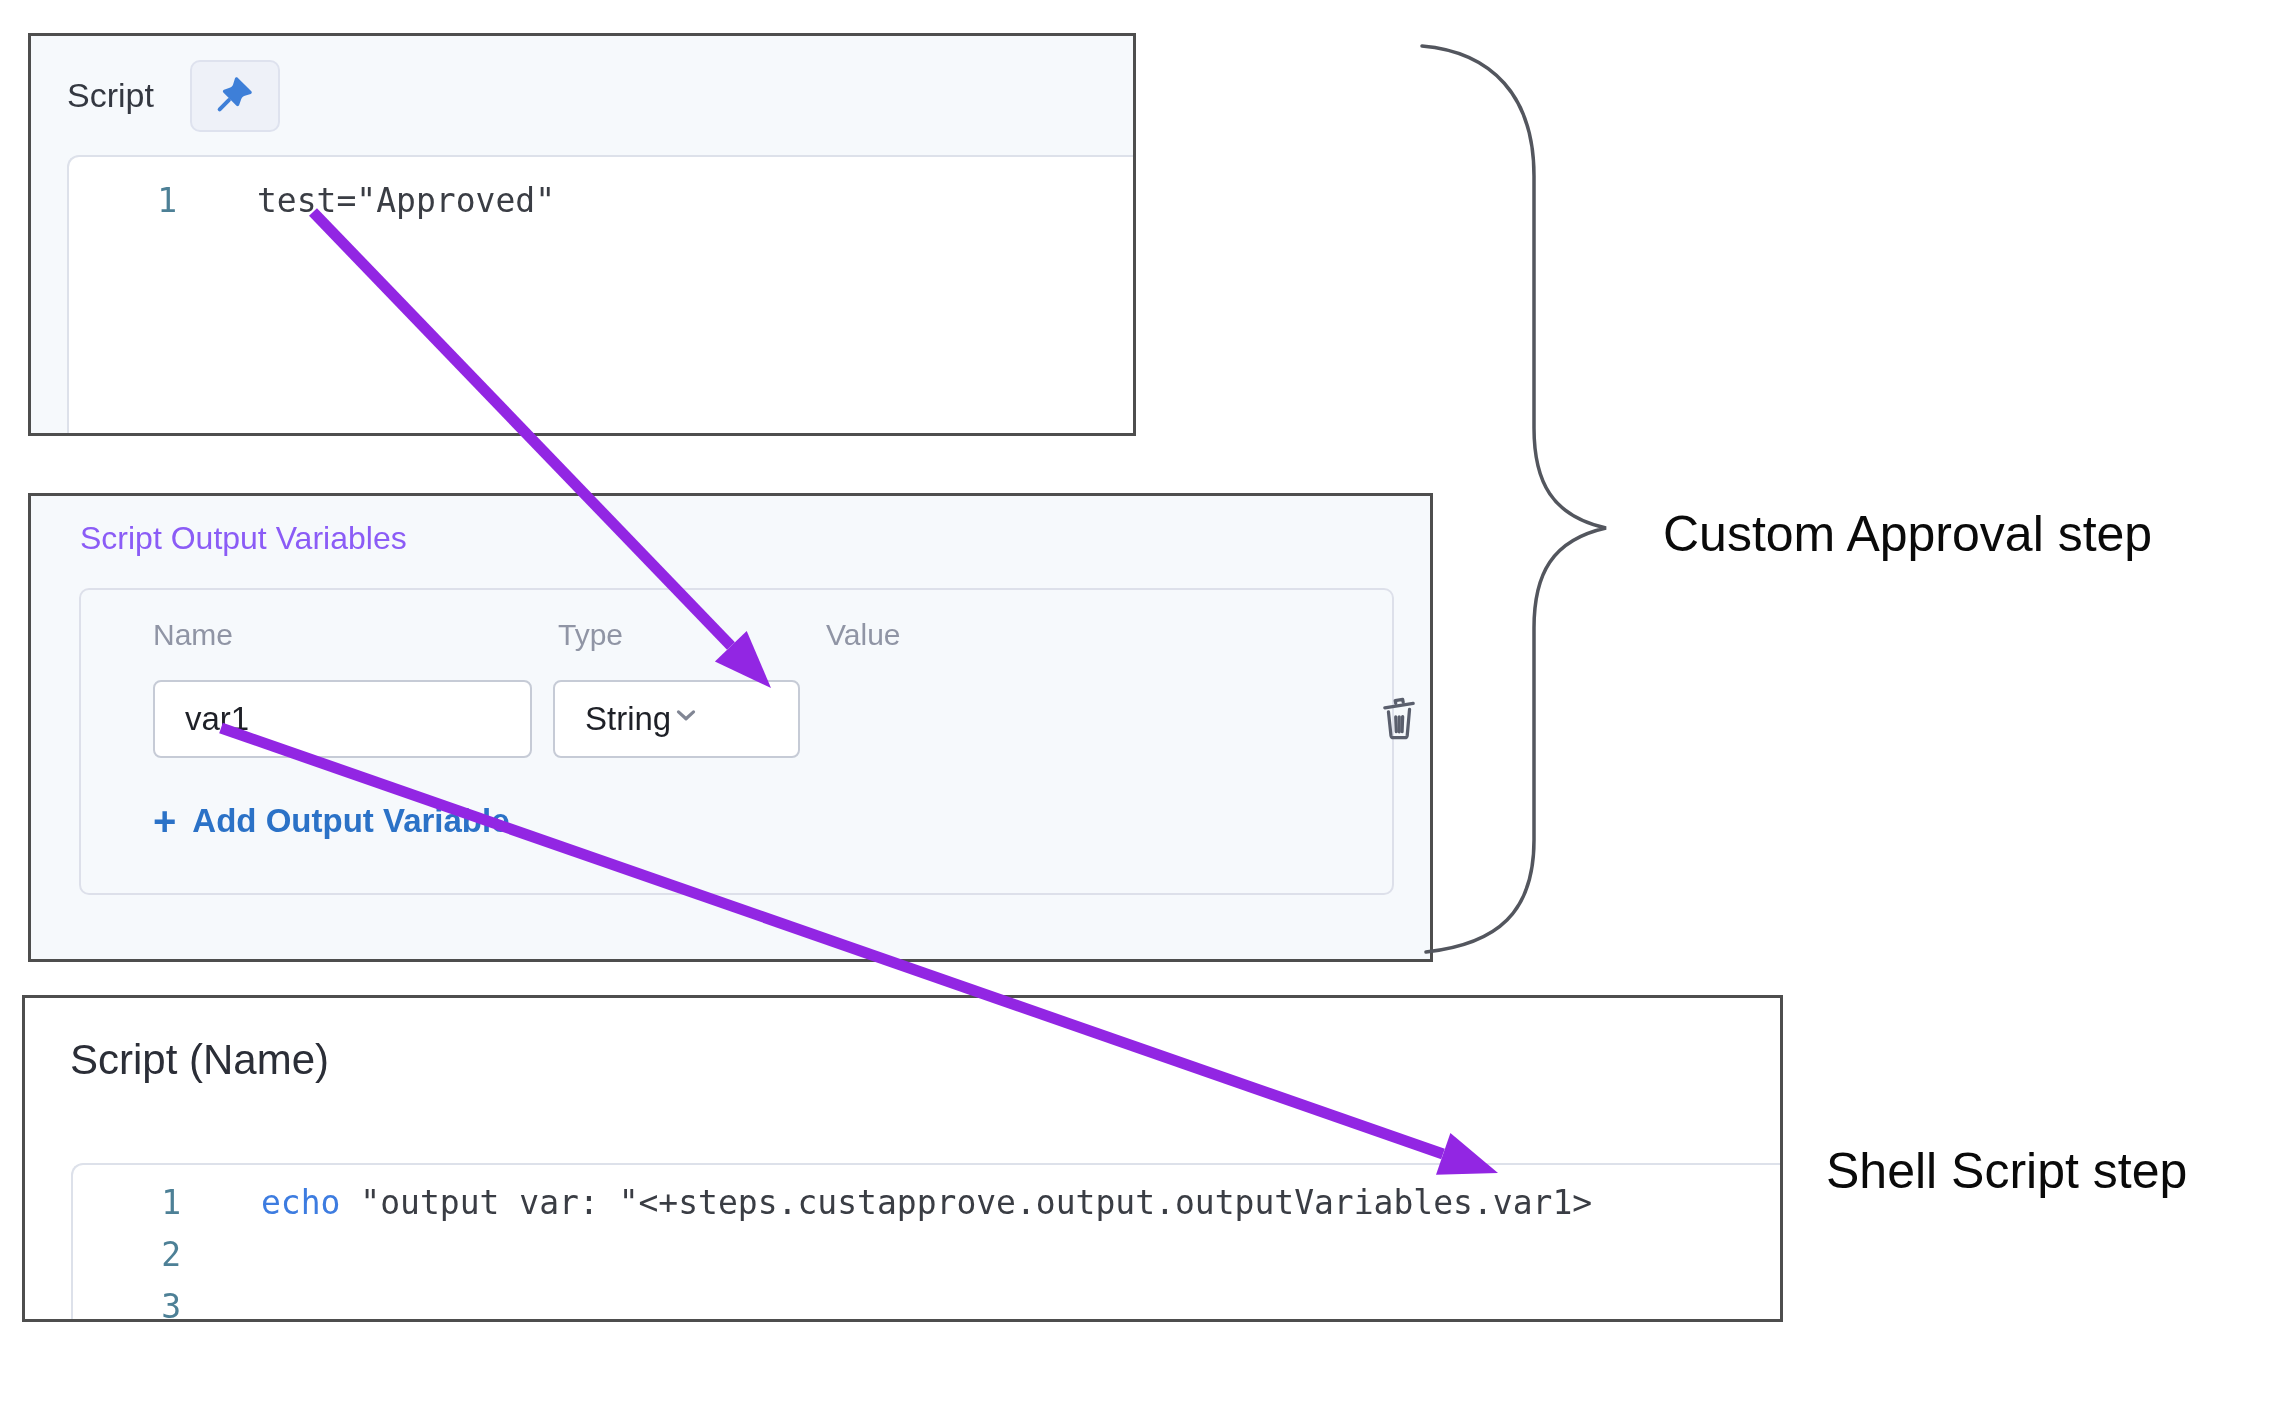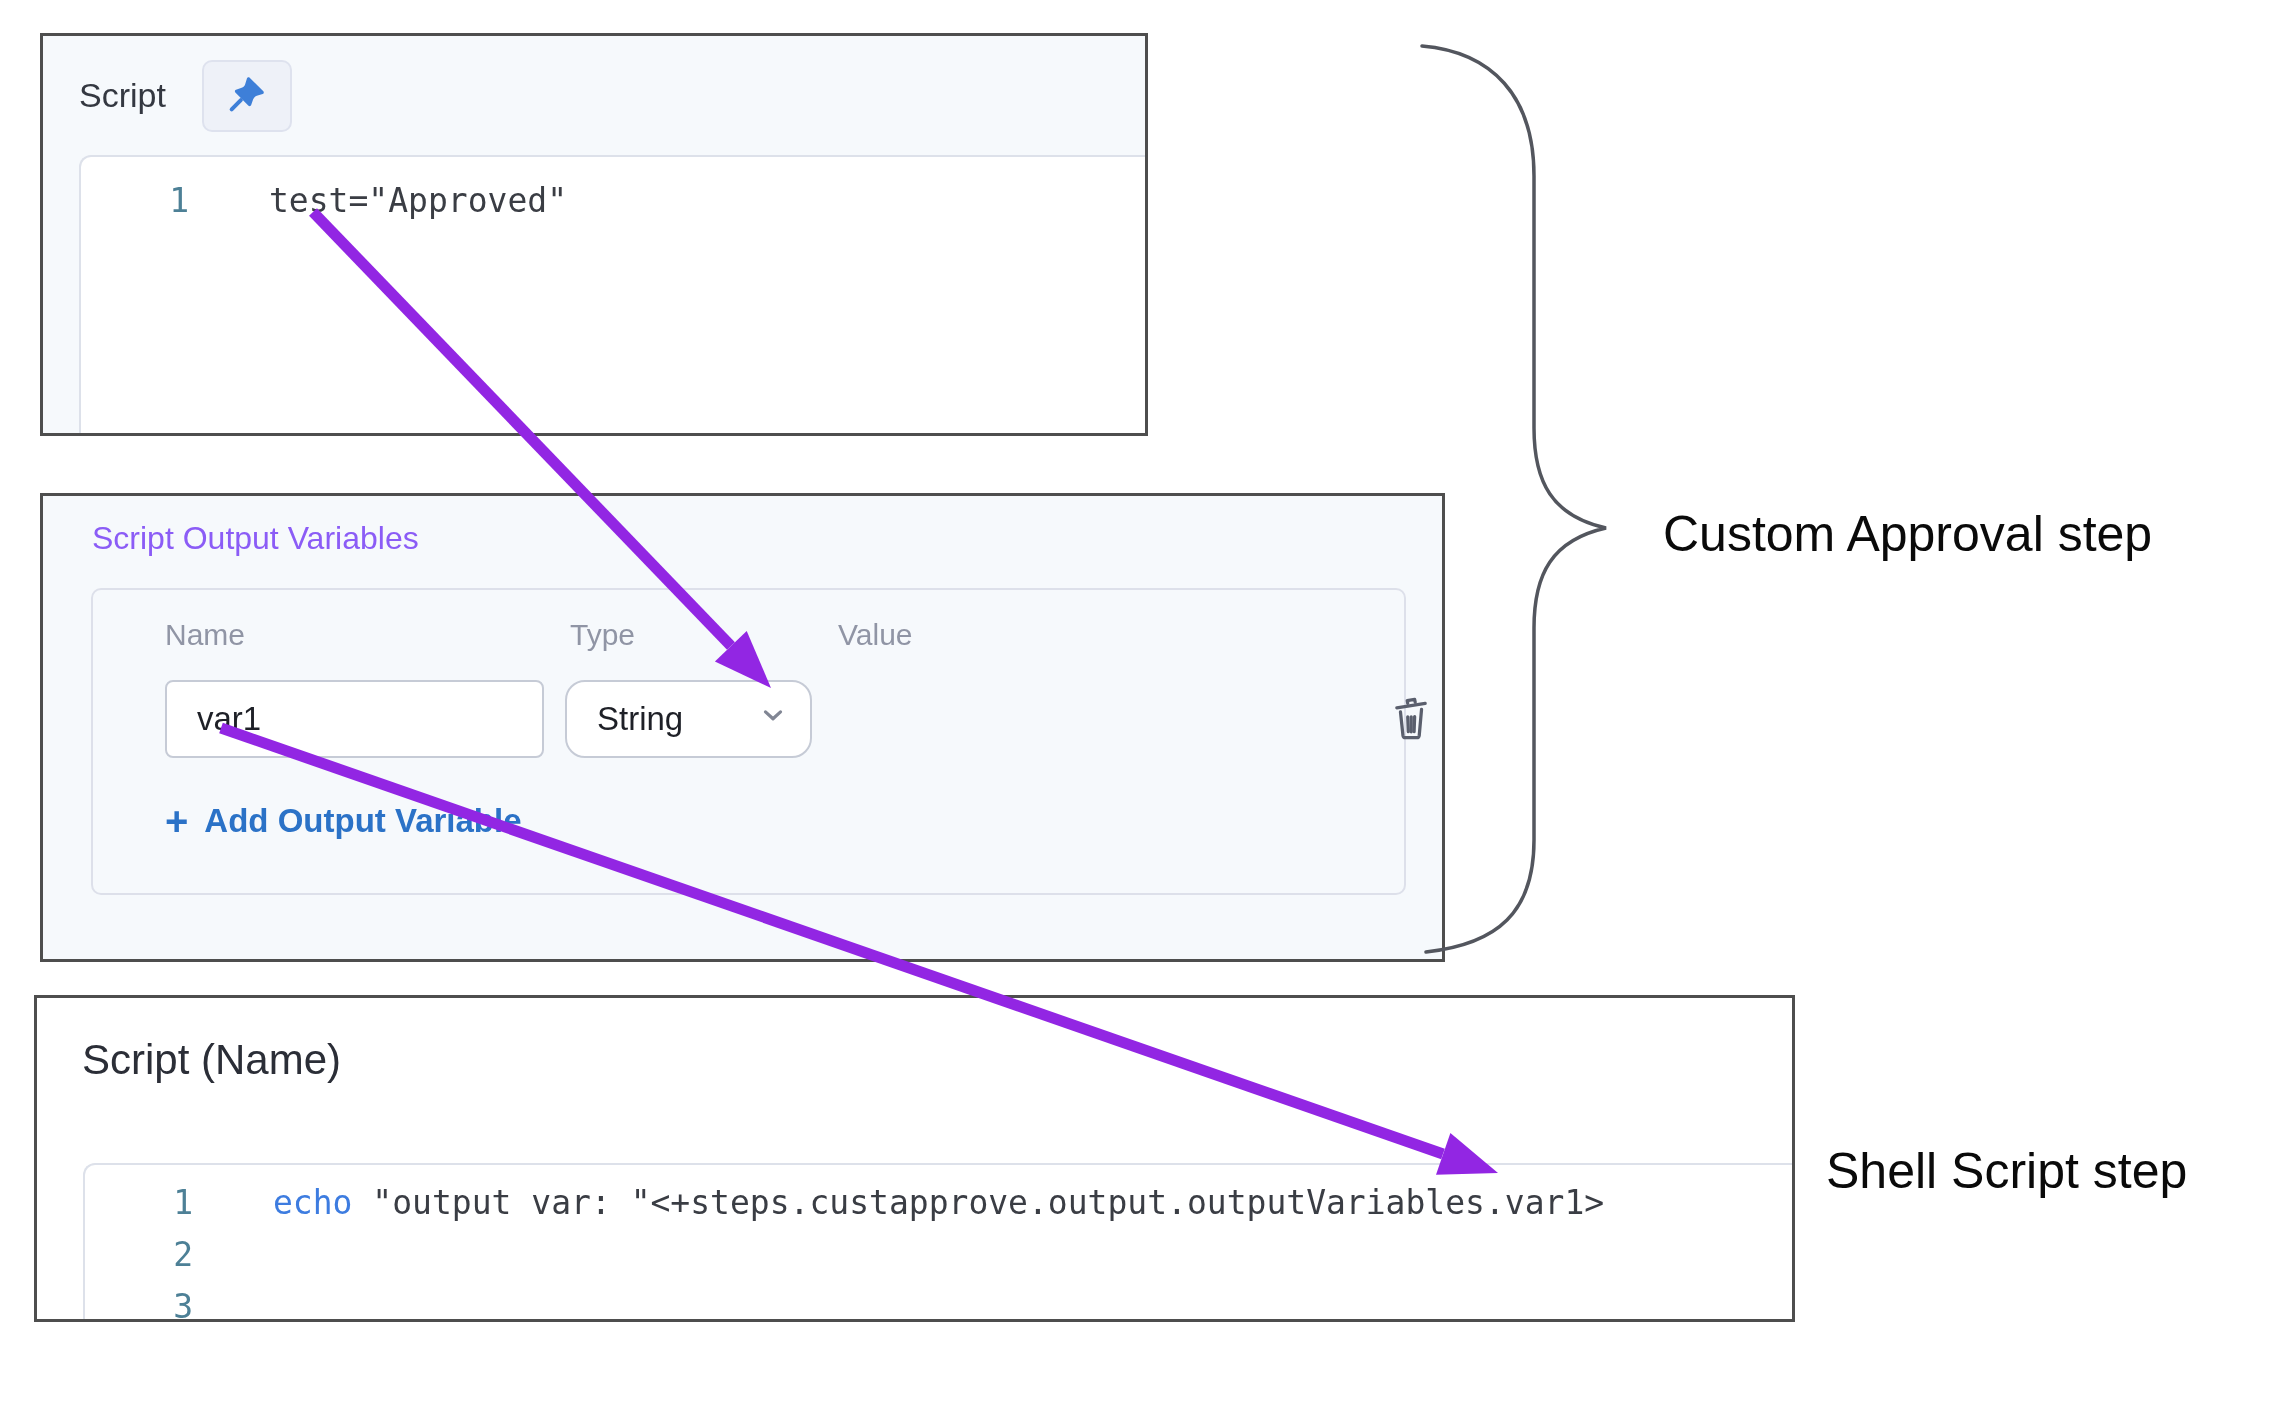--- a/index.html
+++ b/index.html
@@ -25,21 +25,20 @@
     position:relative;
     width:2276px;height:1426px;
     background:#ffffff;
     font-family:"Liberation Sans", sans-serif;
     overflow:hidden;
   }
   .panel{
     position:absolute;
     border:3px solid var(--panel-border);
     background:var(--panel-bg);
-    margin-left:12px;
   }
   
   .panel-approval{left:28px;top:33px;width:1108px;height:403px;}
   .panel-approval .hdr{
     position:absolute;left:0;top:0;right:0;height:119px;
     display:flex;align-items:center;gap:36px;padding-left:36px;
   }
   .panel-title{font-size:34px;color:var(--title-text);}
   .pin-button{
     width:90px;height:72px;border:2px solid #dee2ee;border-radius:10px;
@@ -73,22 +72,22 @@
   .field{position:absolute;top:90px;height:78px;font-size:33px;color:#1e2027;}
   .text-input{
     border:2px solid var(--input-border);border-radius:8px;background:#fff;
     padding:0 0 0 30px;font-family:"Liberation Sans",sans-serif;
     font-size:33px;color:#1e2027;outline:none;
   }
   .input-name{left:72px;width:379px;}
   .input-name input{width:100%;height:100%;}
   .select{
     left:472px;width:247px;
-    border:2px solid var(--input-border);border-radius:20px;background:#fff;
-    display:flex;align-items:center;justify-content:space-between;
+    border:2px solid var(--input-border);border-radius:8px;background:#fff;
+    display:flex;align-items:center;
     padding:0 22px 0 30px;cursor:pointer;
   }
   .value-group{
     left:740px;width:505px;display:flex;
     border:2px solid var(--input-border);border-radius:8px;background:#fff;
     overflow:hidden;
   }
   .value-group input{
     flex:1;border:none;outline:none;padding-left:30px;
     font-family:"Liberation Sans",sans-serif;font-size:33px;color:#1e2027;

